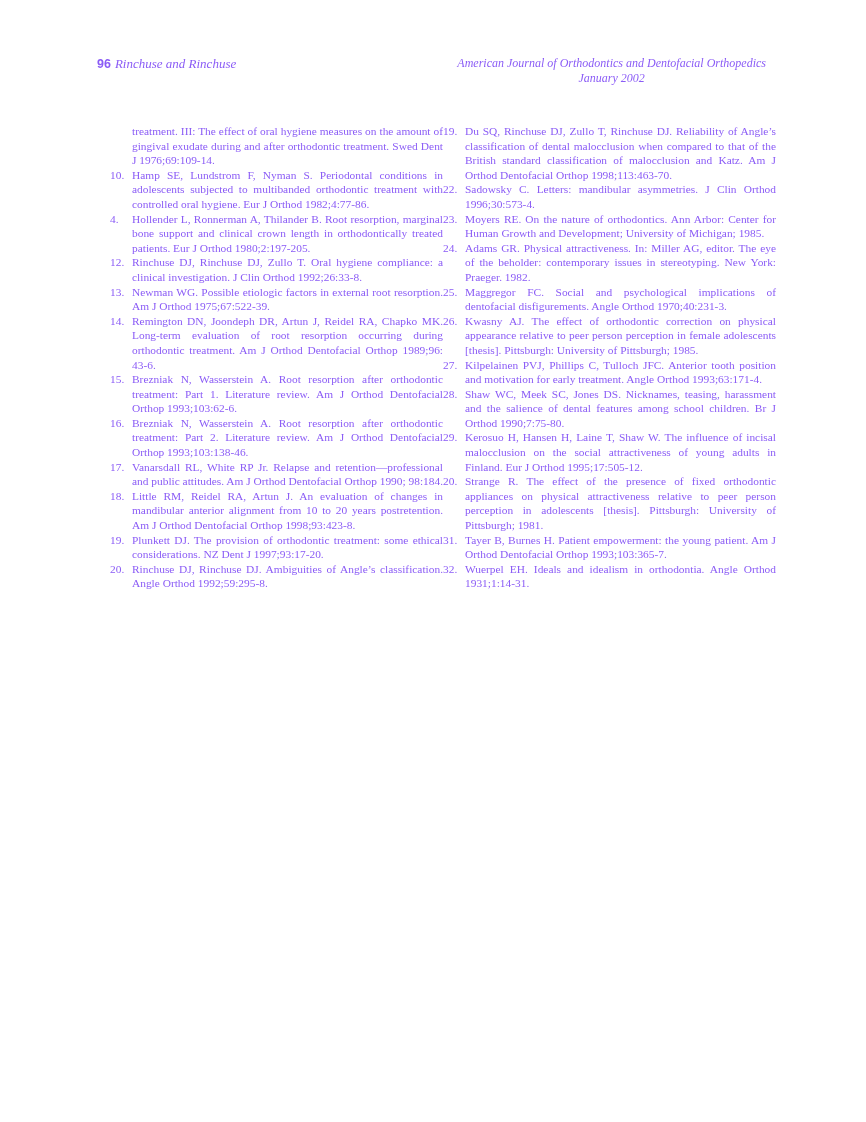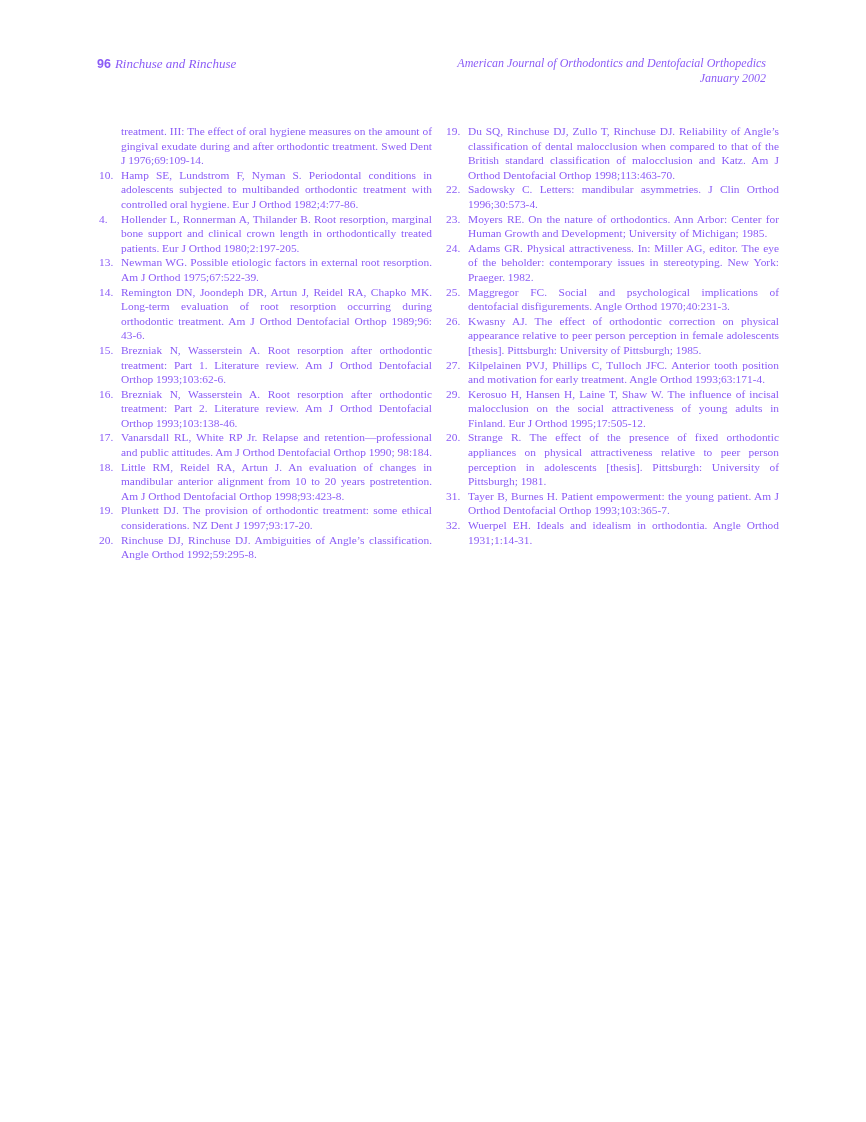--- a/index.html
+++ b/index.html
@@ -38,33 +38,33 @@
     font-weight: bold;
     font-style: normal;
     font-size: 12.5px;
     margin-right: 4px;
   }
   .running-title {
     font-style: italic;
     font-size: 13px;
   }
   .header-right {
-    text-align: right;
+    text-align: center;
     font-style: italic;
     font-size: 12px;
     line-height: 14.5px;
   }
   
   .columns {
     position: absolute;
     top: 124px;
-    left: 99px;
+    left: 110px;
     width: 669px;
     display: flex;
-    gap: 14px;
+    align-items: flex-end;
   }
   .col {
     width: 333px;
     flex: 0 0 333px;
   }
   .ref {
     display: flex;
     font-size: 11.4px;
     line-height: 14.6px;
   }
@@ -104,20 +104,24 @@
       </div>
       <div class="ref">
         <span class="ref-num">10.</span>
         <span class="ref-text">Hamp SE, Lundstrom F, Nyman S. Periodontal conditions in adolescents subjected to multibanded orthodontic treatment with controlled oral hygiene. Eur J Orthod 1982;4:77-86.</span>
       </div>
       <div class="ref">
         <span class="ref-num">4.</span>
         <span class="ref-text">Hollender L, Ronnerman A, Thilander B. Root resorption, marginal bone support and clinical crown length in orthodontically treated patients. Eur J Orthod 1980;2:197-205.</span>
       </div>
       <div class="ref">
+        <span class="ref-num">12.</span>
+        <span class="ref-text">Rinchuse DJ, Rinchuse DJ, Zullo T. Oral hygiene compliance: a clinical investigation. J Clin Orthod 1992;26:33-8.</span>
+      </div>
+      <div class="ref">
         <span class="ref-num">13.</span>
         <span class="ref-text">Newman WG. Possible etiologic factors in external root resorption. Am J Orthod 1975;67:522-39.</span>
       </div>
       <div class="ref">
         <span class="ref-num">14.</span>
         <span class="ref-text">Remington DN, Joondeph DR, Artun J, Reidel RA, Chapko MK. Long-term evaluation of root resorption occurring during orthodontic treatment. Am J Orthod Dentofacial Orthop 1989;96: 43-6.</span>
       </div>
       <div class="ref">
         <span class="ref-num">15.</span>
         <span class="ref-text">Brezniak N, Wasserstein A. Root resorption after orthodontic treatment: Part 1. Literature review. Am J Orthod Dentofacial Orthop 1993;103:62-6.</span>
@@ -167,20 +171,24 @@
       </div>
       <div class="ref">
         <span class="ref-num">26.</span>
         <span class="ref-text">Kwasny AJ. The effect of orthodontic correction on physical appearance relative to peer person perception in female adolescents [thesis]. Pittsburgh: University of Pittsburgh; 1985.</span>
       </div>
       <div class="ref">
         <span class="ref-num">27.</span>
         <span class="ref-text">Kilpelainen PVJ, Phillips C, Tulloch JFC. Anterior tooth position and motivation for early treatment. Angle Orthod 1993;63:171-4.</span>
       </div>
       <div class="ref">
+        <span class="ref-num">28.</span>
+        <span class="ref-text">Shaw WC, Meek SC, Jones DS. Nicknames, teasing, harassment and the salience of dental features among school children. Br J Orthod 1990;7:75-80.</span>
+      </div>
+      <div class="ref">
         <span class="ref-num">29.</span>
         <span class="ref-text">Kerosuo H, Hansen H, Laine T, Shaw W. The influence of incisal malocclusion on the social attractiveness of young adults in Finland. Eur J Orthod 1995;17:505-12.</span>
       </div>
       <div class="ref">
         <span class="ref-num">20.</span>
         <span class="ref-text">Strange R. The effect of the presence of fixed orthodontic appliances on physical attractiveness relative to peer person perception in adolescents [thesis]. Pittsburgh: University of Pittsburgh; 1981.</span>
       </div>
       <div class="ref">
         <span class="ref-num">31.</span>
         <span class="ref-text">Tayer B, Burnes H. Patient empowerment: the young patient. Am J Orthod Dentofacial Orthop 1993;103:365-7.</span>

